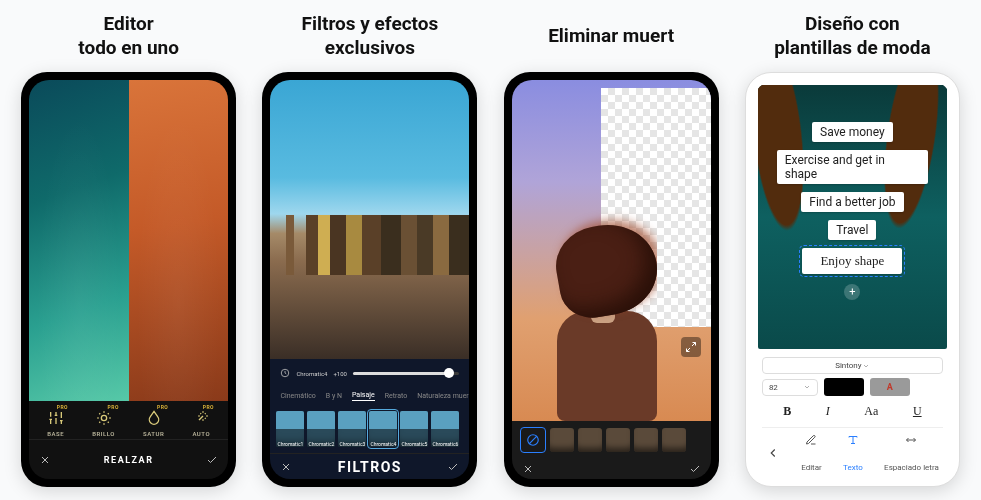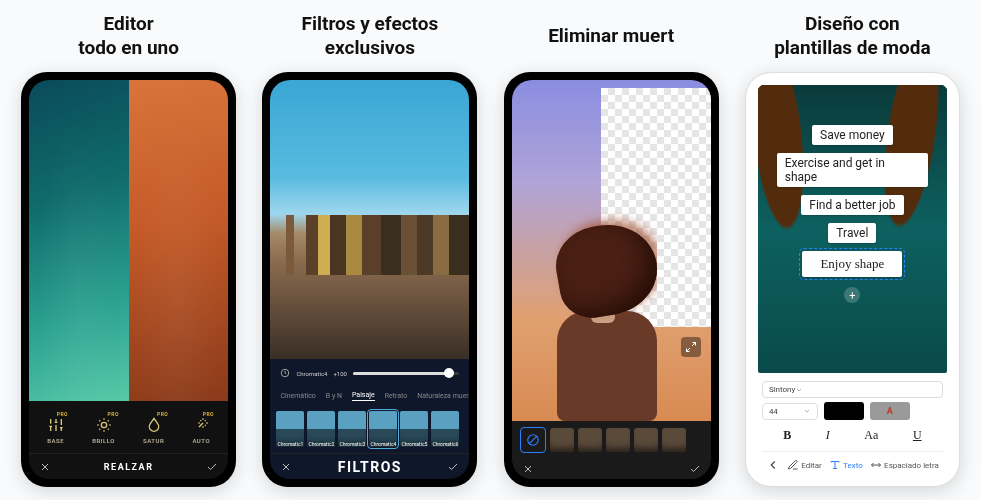--- a/index.html
+++ b/index.html
@@ -84,21 +84,21 @@
   }
   .p1-tool{
     display:flex; flex-direction:column; align-items:center; gap:4px; position:relative;
     color:#b8b39a; font-size:6px; font-weight:600; letter-spacing:.5px;
   }
   .p1-tool-icon{ width:16px; height:16px; color:#d8c97a;}
   .p1-pro{
     position:absolute; top:-6px; right:-4px; font-size:5px; color:#d8b038; font-weight:700;
   }
   .p1-foot{
-    height:26px; display:flex; align-items:center; justify-content:space-between;
+    height:40px; display:flex; align-items:center; justify-content:space-between;
     padding:0 10px; border-top:1px solid #222;gap:35px;
   }
   .p1-foot-title{ color:#fff; font-size:9px; font-weight:700; letter-spacing:1.5px;}
   .p1-icn{ width:12px; height:12px; color:#bbb; }
 
   
   .p2-img{
     flex:1;
     background:
       linear-gradient(to bottom,
@@ -213,34 +213,34 @@
     box-shadow:0 1px 2px #0003;
   }
   .p4-chip.big{ font-size:13px; padding:5px 18px; font-family: Georgia, serif;
     outline:1px dashed #2a7fff; outline-offset:2px;}
   .p4-plus{ width:16px;height:16px; border-radius:50%; background:#fff3; color:#fff;
     display:flex;align-items:center;justify-content:center; font-size:11px; margin-top:2px;}
   .p4-bar{ background:#fff; padding:4px 8px 2px; display:flex; flex-direction:column; gap:4px;
     font-size:8px; color:#444;}
   .p4-row{ display:flex; align-items:center; gap:6px;}
   .p4-select{ flex:1; border:1px solid #ddd; border-radius:4px; padding:3px 6px;
-    display:flex; justify-content:flex-start; align-items:center;}
+    display:flex; justify-content:center; align-items:center;}
   .p4-chev{width:8px;height:8px;color:#888;}
   .p4-sizesel{ width:56px; border:1px solid #ddd; border-radius:4px; padding:3px 6px;
     display:flex; justify-content:space-between; align-items:center;}
   .p4-swatch{ width:40px;height:18px; border-radius:3px;}
   .p4-swatch.black{ background:#000;}
   .p4-swatch.grey{ background:#9a9a9a; color:#c0392b; display:flex;align-items:center;justify-content:center; font-size:9px; font-weight:700;}
   .p4-fmt{ display:flex; justify-content:space-around; padding:4px 4px;}
   .p4-fmt span{ font-family:Georgia,serif; font-size:12px; color:#222;}
   .p4-foot{
     border-top:1px solid #eee; padding:6px 4px 4px; display:flex; align-items:center;
     justify-content:space-between; font-size:8px; color:#555;
   }
-  .p4-foot-item{ display:flex; flex-direction:row; align-items:center; gap:2px;}
+  .p4-foot-item{ display:flex; flex-direction:column; align-items:center; gap:17px;text-align:center;}
   .p4-foot-item.active{ color:#2a7fff; }
   .p4-icn{ width:12px;height:12px;}
   .p4-back{ width:14px;height:14px; color:#444;}
 </style>
 </head>
 <body>
 
 <div class="card">
   <div class="card-title">Editor
 todo en uno</div>
@@ -422,21 +422,21 @@
         <div class="p4-row">
           <div class="p4-select">
             <span>Sintony</span>
             <svg class="p4-chev" viewBox="0 0 24 24" fill="none" stroke="currentColor" stroke-width="2">
                 <path d="M6 9l6 6 6-6"></path>
               </svg>
           </div>
         </div>
         <div class="p4-row">
           <div class="p4-sizesel">
-            <span>44</span>
+            <span>82</span>
             <svg class="p4-chev" viewBox="0 0 24 24" fill="none" stroke="currentColor" stroke-width="2">
                 <path d="M6 9l6 6 6-6"></path>
               </svg>
           </div>
           <div class="p4-swatch black"></div>
           <div class="p4-swatch grey">
               <span>A</span>
             </div>
         </div>
         <div class="p4-fmt">

